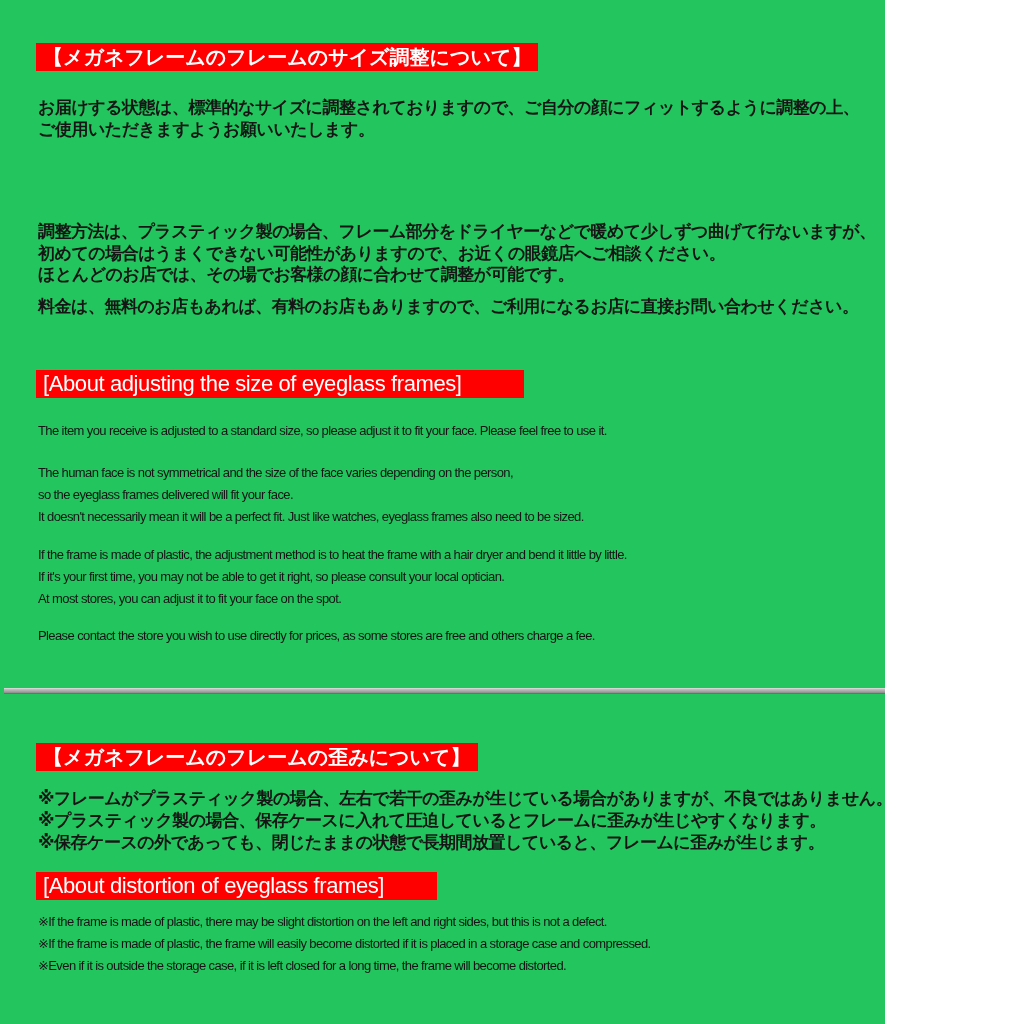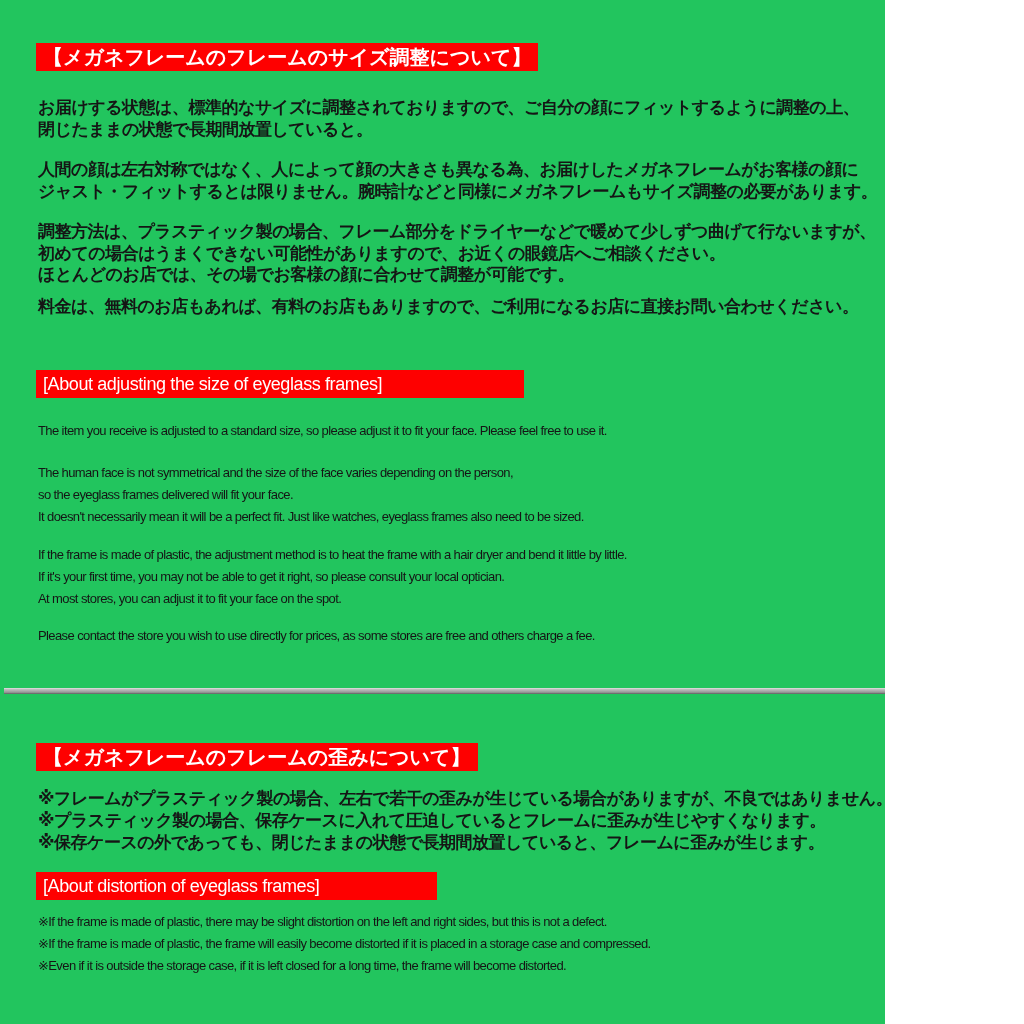--- a/index.html
+++ b/index.html
@@ -30,21 +30,21 @@
     box-sizing: border-box;
     display: inline-block;
   }
   .banner.jp {
     font-weight: bold;
     font-size: 20px;
     letter-spacing: 0px;
   }
   .banner.en {
     font-weight: normal;
-    font-size: 18px;
+    font-size: 22px;
     letter-spacing: -0.4px;
   }
 
   
   .jp-text {
     position: absolute;
     left: 38px;
     font-size: 17px;
     line-height: 21.5px;
     font-weight: bold;
@@ -77,27 +77,23 @@
 </style>
 </head>
 <body>
 
 <div class="page">
 
   <div class="banner jp" style="top:43px; min-width:481px;">【メガネフレームのフレームのサイズ調整について】</div>
 
   <div class="jp-text" style="top:97px;font-family:Liberation Serif, serif;">
     <div>お届けする状態は、標準的なサイズに調整されておりますので、ご自分の顔にフィットするように調整の上、</div>
-    <div>閉じたままの状態で長期間放置していると。</div>
+    <div>ご使用いただきますようお願いいたします。</div>
   </div>
 
-  <div class="jp-text" style="top:159px;">
-    <div>人間の顔は左右対称ではなく、人によって顔の大きさも異なる為、お届けしたメガネフレームがお客様の顔に</div>
-    <div>ジャスト・フィットするとは限りません。腕時計などと同様にメガネフレームもサイズ調整の必要があります。</div>
-  </div>
 
   <div class="jp-text" style="top:221px;">
     <div>調整方法は、プラスティック製の場合、フレーム部分をドライヤーなどで暖めて少しずつ曲げて行ないますが、</div>
     <div>初めての場合はうまくできない可能性がありますので、お近くの眼鏡店へご相談ください。</div>
     <div>ほとんどのお店では、その場でお客様の顔に合わせて調整が可能です。</div>
   </div>
 
   <div class="jp-text" style="top:296px;">
     <div>料金は、無料のお店もあれば、有料のお店もありますので、ご利用になるお店に直接お問い合わせください。</div>
   </div>

